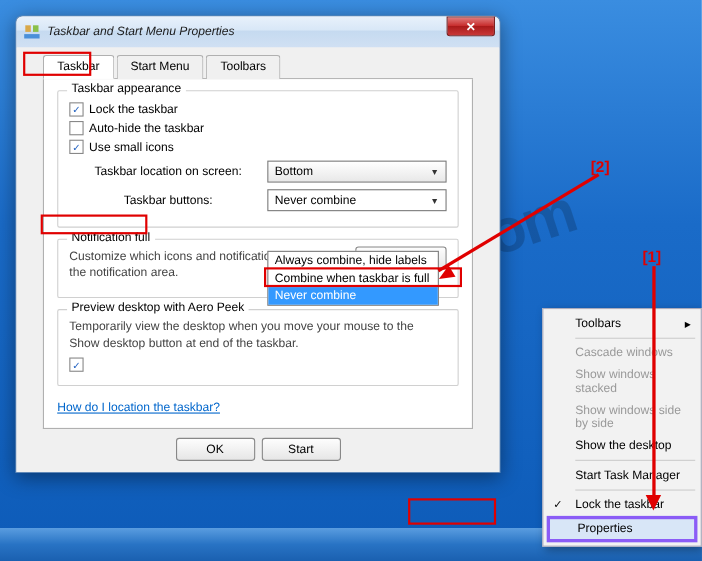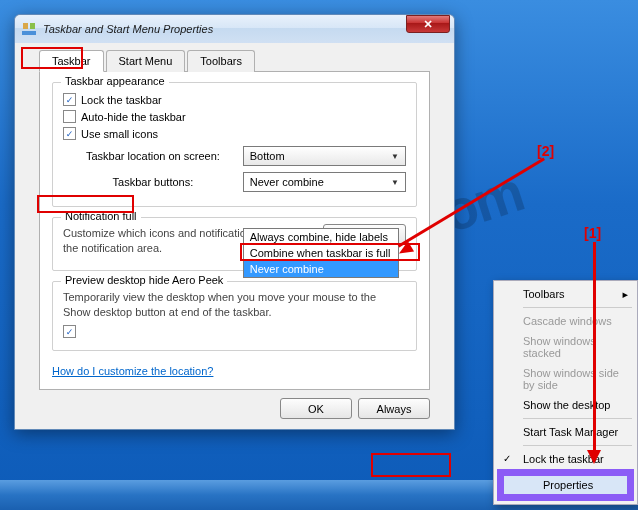--- a/index.html
+++ b/index.html
@@ -36,30 +36,30 @@
 .dropdown.open { background: #fff; }
 .dropdown-arrow { position: absolute; right: 2px; top: 2px; bottom: 2px; width: 16px; display: flex; align-items: center; justify-content: center; font-size: 8px; color: #333; }
 
 .dropdown-list { position: absolute; left: -1px; top: 19px; width: 156px; border: 1px solid #7a7a7a; background: #fff; z-index: 10; margin-top: 36px; }
 .dropdown-opt { padding: 2px 6px; }
 .dropdown-opt.sel { background: #3399ff; color: #fff; }
 
 .desc { color: #444; line-height: 1.35; margin: 2px 0 6px; }
 
 .btn { min-width: 72px; height: 21px; border: 1px solid #888; background: linear-gradient(180deg, #fdfdfd 0%, #e6e6e6 100%); border-radius: 3px; display: inline-flex; align-items: center; justify-content: center; padding: 0 10px; }
-.btn-row { display: flex; justify-content: flex-end; gap: 6px; margin-top: 8px; }
+.btn-row { display: flex; justify-content: center; gap: 6px; margin-top: 8px; }
 
 .link { color: #0066cc; text-decoration: underline; cursor: pointer; display: inline-block; margin-top: 4px; }
 
 
 .ctx { position: absolute; right: 0; top: 280px; width: 145px; background: #f2f2f2; border: 1px solid #aab; box-shadow: 2px 3px 8px rgba(0,0,0,0.35); padding: 3px; z-index: 6; }
 .ctx-item { padding: 4px 4px 4px 26px; position: relative; }
 .ctx-item.sub::after { content: "▸"; position: absolute; right: 6px; top: 4px; }
 .ctx-item.disabled { color: #999; }
-.ctx-item.hover { background: #d8e6f7; border: 7px solid #8b5cf6; padding: 3px 3px 3px 39px; }
+.ctx-item.hover { background: #d8e6f7; border: 3px solid #8b5cf6; padding: 3px 3px 3px 25px; }
 .ctx-sep { height: 1px; background: #ccc; margin: 3px 2px 3px 26px; }
 .ctx-check { position: absolute; left: 6px; top: 4px; font-size: 10px; }
 
 
 .taskbar { position: absolute; left: 0; right: 0; bottom: 0; height: 30px; background: linear-gradient(180deg, #5a9de0 0%, #2873c4 50%, #1a60b0 100%); z-index: 2; }
 
 
 .redbox { position: absolute; border: 2px solid #e00000; pointer-events: none; z-index: 20; }
 .redlabel { position: absolute; color: #e00000; font-weight: bold; font-size: 14px; z-index: 20; }
 .arrow-line { position: absolute; background: #e00000; transform-origin: 0 0; z-index: 19; }
@@ -131,33 +131,33 @@
 
       <div class="group">
         <span class="group-title">Notification full</span>
         <div style="display:flex; align-items:flex-start; gap:8px;">
           <div class="desc" style="flex:1;">Customize which icons and notifications appear in the notification area.</div>
           <div class="btn">Customize...</div>
         </div>
       </div>
 
       <div class="group">
-        <span class="group-title">Preview desktop hide Aero Peek</span>
+        <span class="group-title">Preview desktop with Aero Peek</span>
         <div class="desc">Temporarily view the desktop when you move your mouse to the Show desktop button at end of the taskbar.</div>
         <div class="chk-row">
             <span class="chk">✓</span>
           </div>
       </div>
 
-      <span class="link">How do I customize the location?</span>
+      <span class="link">How do I location the taskbar?</span>
     </div>
 
     <div class="btn-row">
       <div class="btn">OK</div>
-      <div class="btn">Always</div>
+      <div class="btn">Start</div>
     </div>
   </div>
 </div>
 
 <div class="ctx">
   <div class="ctx-item sub">Toolbars</div>
   <div class="ctx-sep"></div>
   <div class="ctx-item disabled">Cascade windows</div>
   <div class="ctx-item disabled">Show windows stacked</div>
   <div class="ctx-item disabled">Show windows side by side</div>

